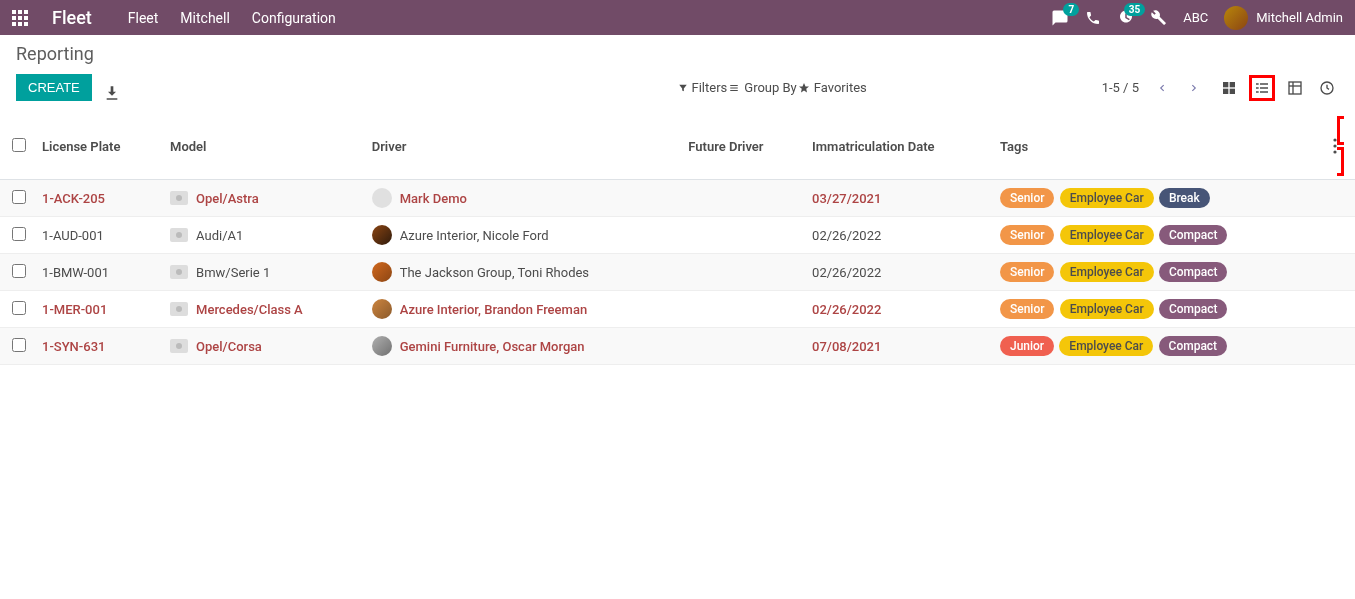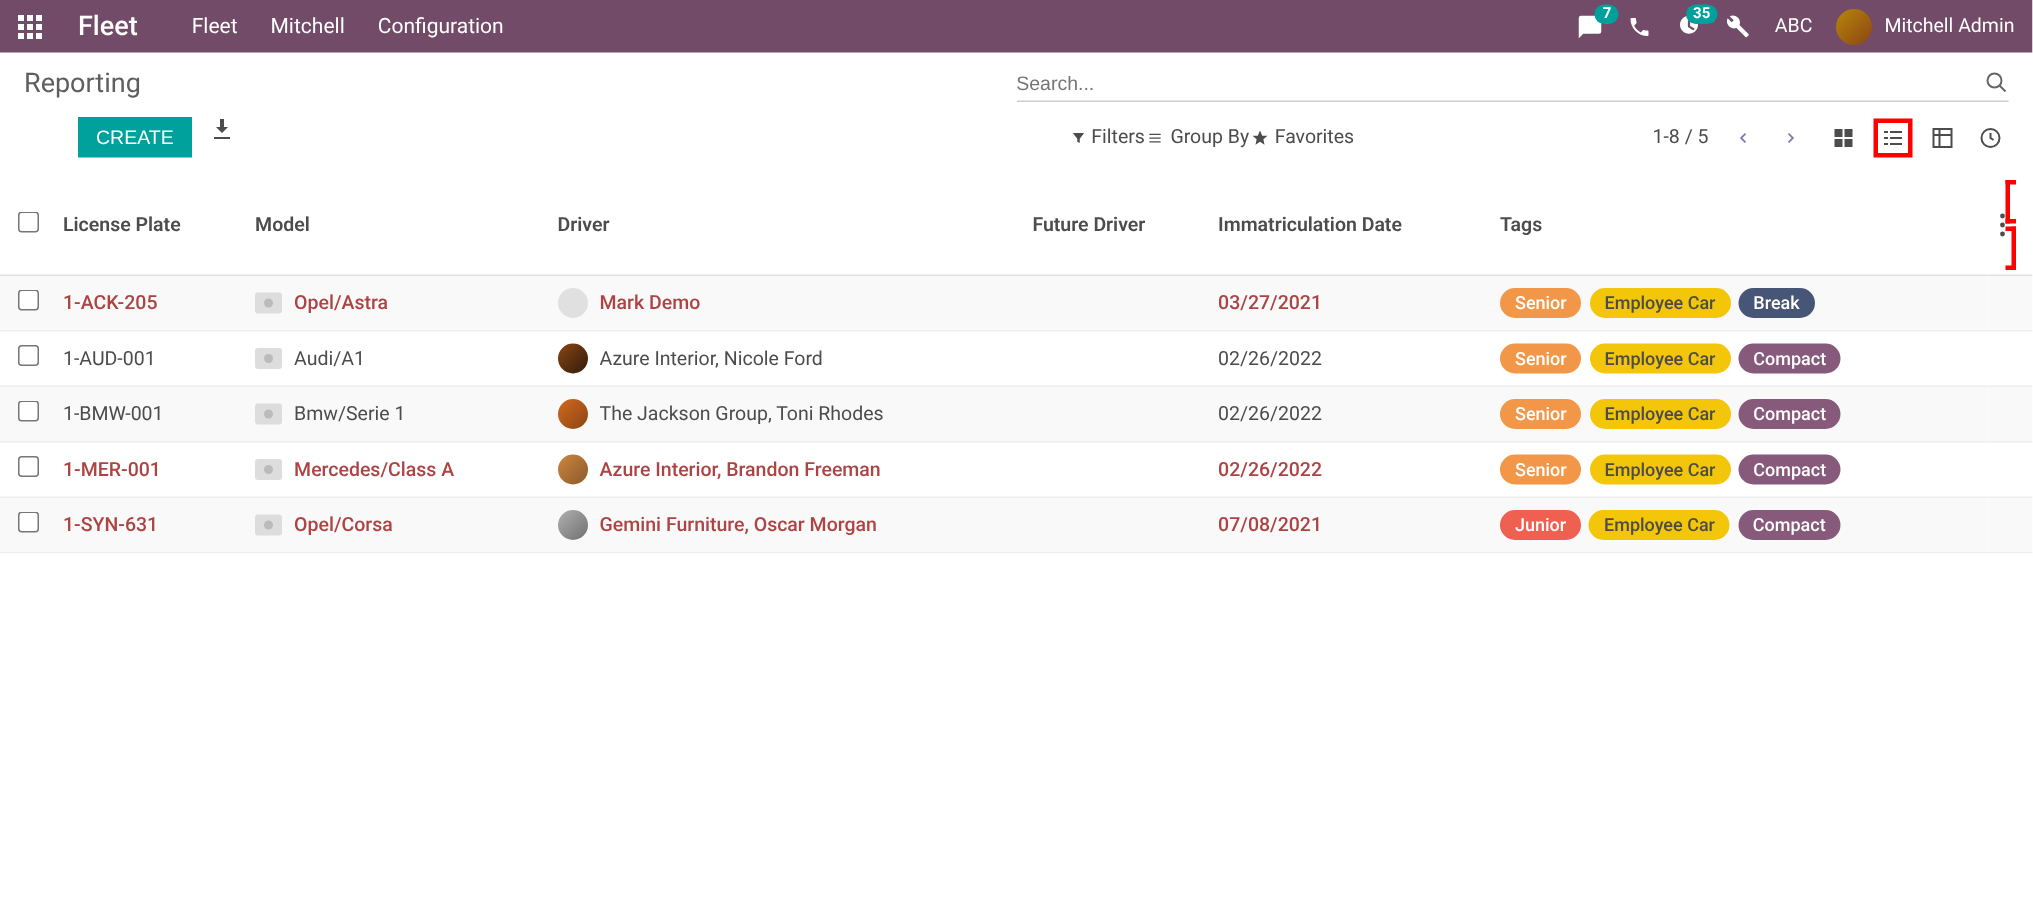--- a/index.html
+++ b/index.html
@@ -21,21 +21,21 @@
   
   
   .control-panel { padding: 8px 16px 0 16px; }
   .cp-top { display: flex; align-items: center; }
   .breadcrumb { font-size: 18px; color: #5e5e5e; flex: 0 0 50%; }
   .search-wrap { flex: 1; display: flex; align-items: center; border-bottom: 1px solid #ccc; padding: 4px 0; }
   .search-input { flex: 1; border: none; outline: none; font-size: 13px; color: #6c757d; background: transparent; }
   .search-icon { cursor: pointer; }
   
   .cp-bottom { display: flex; align-items: center; margin-top: 10px; padding-bottom: 8px; }
-  .cp-left { display: flex; align-items: flex-start; gap: 12px; flex: 0 0 50%; margin-left: 36px; }
+  .cp-left { display: flex; align-items: flex-end; gap: 12px; flex: 0 0 50%; }
   .btn-create { background: #00A09D; color: #fff; border: none; padding: 6px 12px; font-size: 13px; font-weight: 500; cursor: pointer; }
   .download-icon { cursor: pointer; color: #4c4c4c; }
   .cp-mid { display: flex; gap: 1px; }
   .filter-btn { display: flex; align-items: center; gap: 4px; cursor: pointer; color: #4c4c4c; font-size: 13px; }
   .cp-right { margin-left: auto; display: flex; align-items: center; gap: 14px; }
   .pager { font-size: 13px; color: #4c4c4c; }
   .pager-arrow { cursor: pointer; color: #7C7BAD; padding: 0 4px; }
   .view-switch { display: flex; gap: 8px; align-items: center; }
   .view-btn { cursor: pointer; padding: 4px; color: #4c4c4c; display:flex; align-items:center; }
   .highlight-box { border: 3px solid #ff0000; padding: 2px; }
@@ -116,29 +116,20 @@
     <div class="user-block">
       <span class="avatar"></span>
       <span>Mitchell Admin</span>
     </div>
   </div>
 </div>
 
 <div class="control-panel">
   <div class="cp-top">
     <div class="breadcrumb">Reporting</div>
-    <div class="search-wrap">
-      <input class="search-input" placeholder="Search..." style="">
-      <span class="search-icon">
-        <svg width="16" height="16" viewBox="0 0 24 24" fill="none" stroke="#666" stroke-width="2">
-            <circle cx="10" cy="10" r="7"></circle>
-            <line x1="21" y1="21" x2="15" y2="15"></line>
-          </svg>
-      </span>
-    </div>
   </div>
   <div class="cp-bottom">
     <div class="cp-left">
       <button class="btn-create">CREATE</button>
       <span class="download-icon">
         <svg width="16" height="16" viewBox="0 0 24 24" fill="#4c4c4c">
             <path d="M12 16l-6-6h4V2h4v8h4l-6 6zM4 20h16v2H4z"></path>
           </svg>
       </span>
     </div>
@@ -156,21 +147,21 @@
         <span>Group By</span>
       </div>
       <div class="filter-btn">
         <svg width="12" height="12" viewBox="0 0 24 24" fill="#4c4c4c">
             <path d="M12 2l3 7h7l-5.5 4.5L18 21l-6-4-6 4 1.5-7.5L2 9h7z"></path>
           </svg>
         <span>Favorites</span>
       </div>
     </div>
     <div class="cp-right">
-      <span class="pager">1-8 / 5</span>
+      <span class="pager">1-5 / 5</span>
       <span class="pager-arrow">
         <svg width="10" height="14" viewBox="0 0 24 24" fill="#7C7BAD">
             <path d="M15 4l-8 8 8 8 2-2-6-6 6-6z"></path>
           </svg>
       </span>
       <span class="pager-arrow">
         <svg width="10" height="14" viewBox="0 0 24 24" fill="#7C7BAD">
             <path d="M9 4l8 8-8 8-2-2 6-6-6-6z"></path>
           </svg>
       </span>

